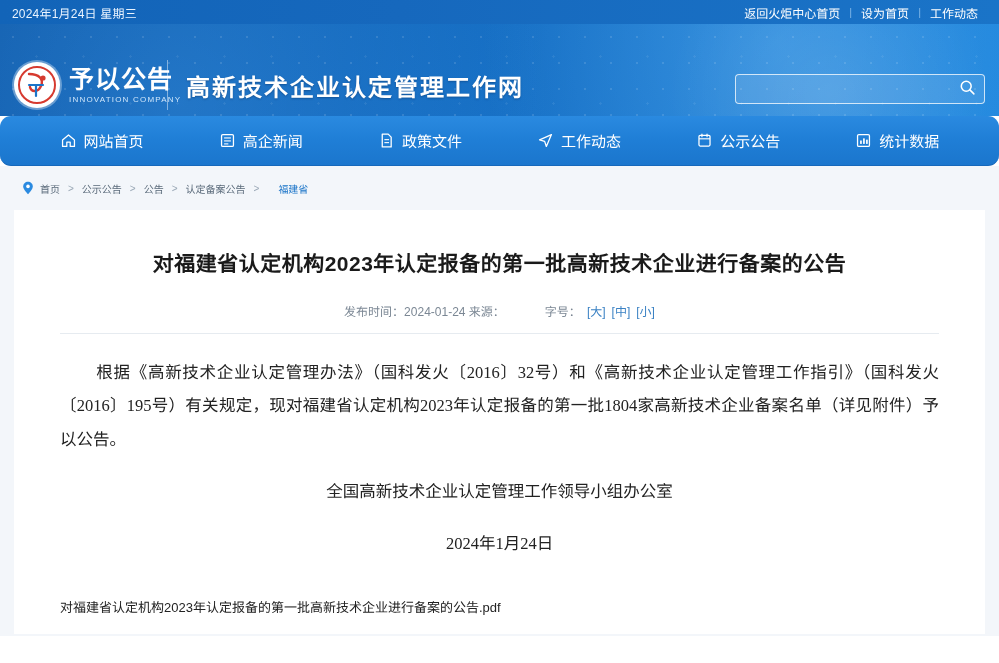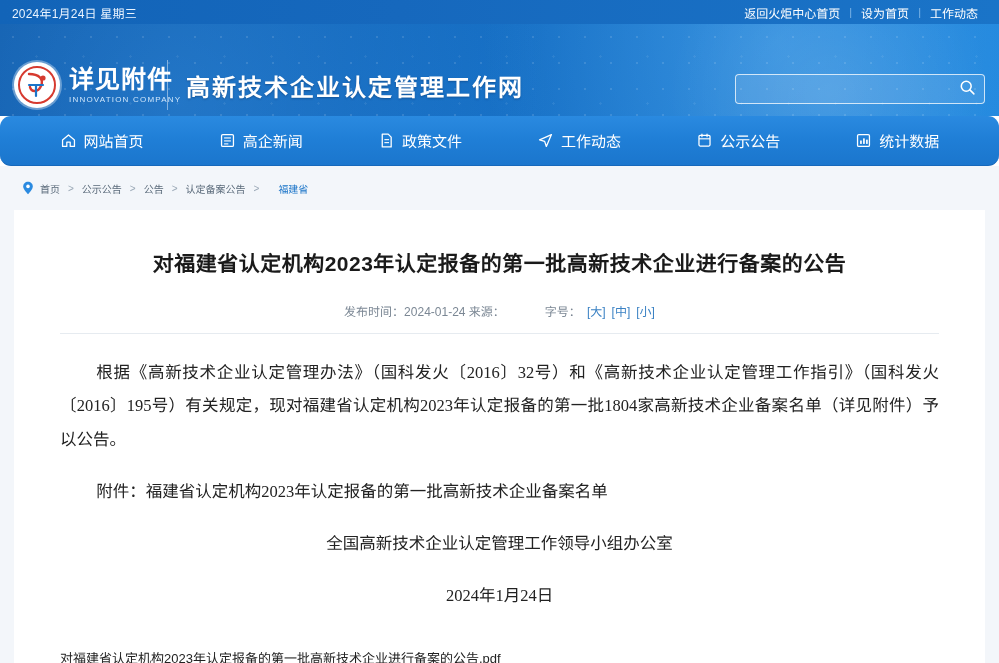--- a/index.html
+++ b/index.html
@@ -300,21 +300,21 @@
       <div class="brand-mark">
         <svg width="40" height="40" viewBox="0 0 40 40" aria-hidden="true">
           <circle cx="20" cy="20" r="18" fill="none" stroke="#d63a2f" stroke-width="2"></circle>
           <path d="M12 9 C22 9, 27 14, 24 21 C21 28, 14 27, 13 22" fill="none" stroke="#d63a2f" stroke-width="2.4" stroke-linecap="round"></path>
           <path d="M12 20 L26 20" stroke="#1a74c8" stroke-width="2.2" stroke-linecap="round"></path>
           <path d="M19 20 L19 31" stroke="#1a74c8" stroke-width="2.2" stroke-linecap="round"></path>
           <circle cx="26" cy="13" r="2.6" fill="#d63a2f"></circle>
         </svg>
       </div>
       <div class="brand-text">
-        <span class="cn">详见附件</span>
+        <span class="cn">予以公告</span>
         <span class="en">INNOVATION COMPANY</span>
       </div>
     </div>
     <div class="divider-v"></div>
     <div class="site-title">高新技术企业认定管理工作网</div>
 
     <div class="search-box">
       <input type="text" placeholder="" style="">
       <button class="search-btn">
         <span>
@@ -422,21 +422,20 @@
           <a href="#">[大]</a>
           <a href="#">[中]</a>
           <a href="#">[小]</a>
         </div>
       </div>
 
       <div class="rule"></div>
 
       <div class="content">
         <p class="indent">根据《高新技术企业认定管理办法》（国科发火〔2016〕32号）和《高新技术企业认定管理工作指引》（国科发火〔2016〕195号）有关规定，现对福建省认定机构2023年认定报备的第一批1804家高新技术企业备案名单（详见附件）予以公告。</p>
-        <p class="indent">附件：福建省认定机构2023年认定报备的第一批高新技术企业备案名单</p>
         <p class="center">全国高新技术企业认定管理工作领导小组办公室</p>
         <p class="center">2024年1月24日</p>
       </div>
 
       <a class="attach-link" href="#">对福建省认定机构2023年认定报备的第一批高新技术企业进行备案的公告.pdf</a>
     </div>
 
   </div>
 </div>
 

